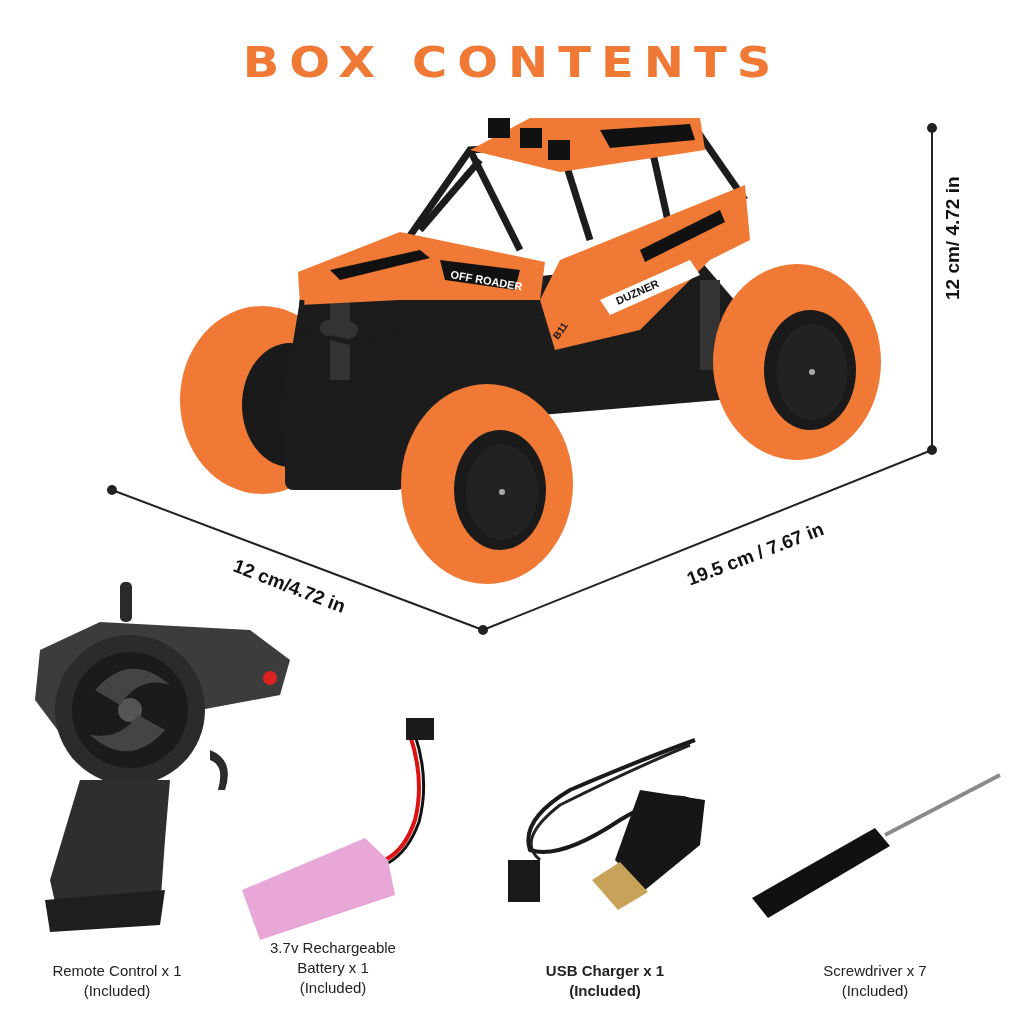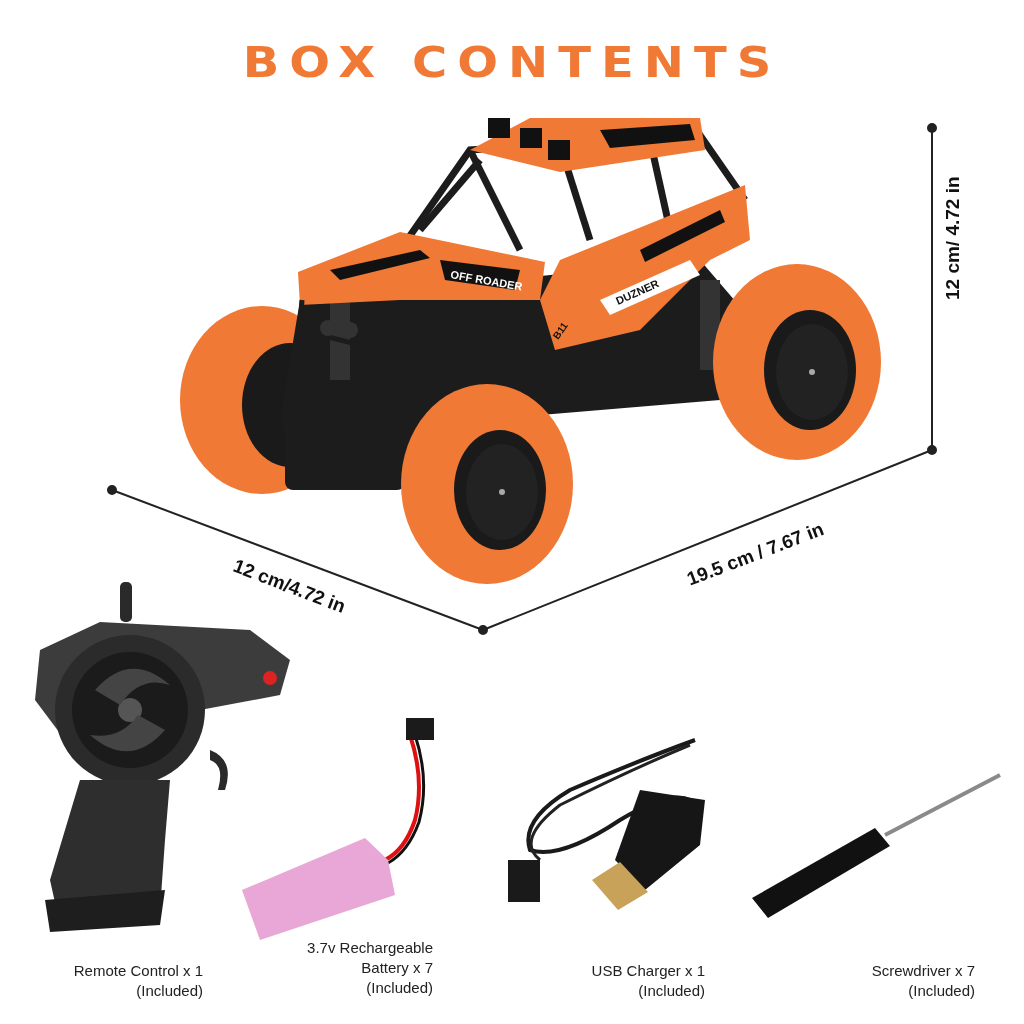--- a/index.html
+++ b/index.html
@@ -7,21 +7,21 @@
   .title {
     position: absolute; left: 0; top: 34px; width: 1024px; text-align: center;
     font-family: "DejaVu Sans", sans-serif; font-weight: bold; font-size: 48px;
     letter-spacing: 10px; color: #f07a35; transform: scaleY(0.9);
   }
   .dim-label {
     position: absolute; font-family: "Liberation Sans", sans-serif; font-weight: bold;
     font-size: 19px; color: #111; white-space: nowrap; transform-origin: left top;
   }
   .caption {
-    position: absolute; text-align: right; font-size: 15px; color: #222; line-height: 20px;
+    position: absolute; text-align: center; font-size: 15px; color: #222; line-height: 20px;
     font-family: "Liberation Sans", sans-serif;
   }
   svg { position: absolute; left: 0; top: 0; }
   .item-art { position: absolute; }
 </style>
 </head>
 <body>
 
 <div class="title">BOX CONTENTS</div>
 
@@ -128,32 +128,32 @@
   <rect x="8" y="130" width="32" height="42" fill="#1a1a1a"></rect>
   <path d="M140 60 L205 70 L200 115 L145 160 L115 130 Z" fill="#161616"></path>
   <path d="M92 150 L120 132 L148 162 L118 180 Z" fill="#c9a25a"></path>
 </svg>
 
 <svg class="item-art" style="left:740px; top:760px;" width="270" height="170" viewBox="0 0 270 170">
   <line x1="145" y1="75" x2="260" y2="15" stroke="#8a8a8a" stroke-width="4"></line>
   <path d="M12 138 L135 68 L150 86 L28 158 Z" fill="#111"></path>
 </svg>
 
-<div class="caption" style="left:3px; top:961px; width:200px;">
+<div class="caption" style="left:17px; top:961px; width:200px;">
   <div>Remote Control x 1</div>
   <div>(Included)</div>
 </div>
 
 <div class="caption" style="left:233px; top:938px; width:200px;">
   <div>3.7v Rechargeable</div>
-  <div>Battery x 7</div>
+  <div>Battery x 1</div>
   <div>(Included)</div>
 </div>
 
-<div class="caption" style="left:505px; top:961px; width:200px;">
+<div class="caption" style="left:505px; top:961px; width:200px;font-weight:bold;">
   <div>USB Charger x 1</div>
   <div>(Included)</div>
 </div>
 
 <div class="caption" style="left:775px; top:961px; width:200px;">
   <div>Screwdriver x 7</div>
   <div>(Included)</div>
 </div>
 
 </body></html>

